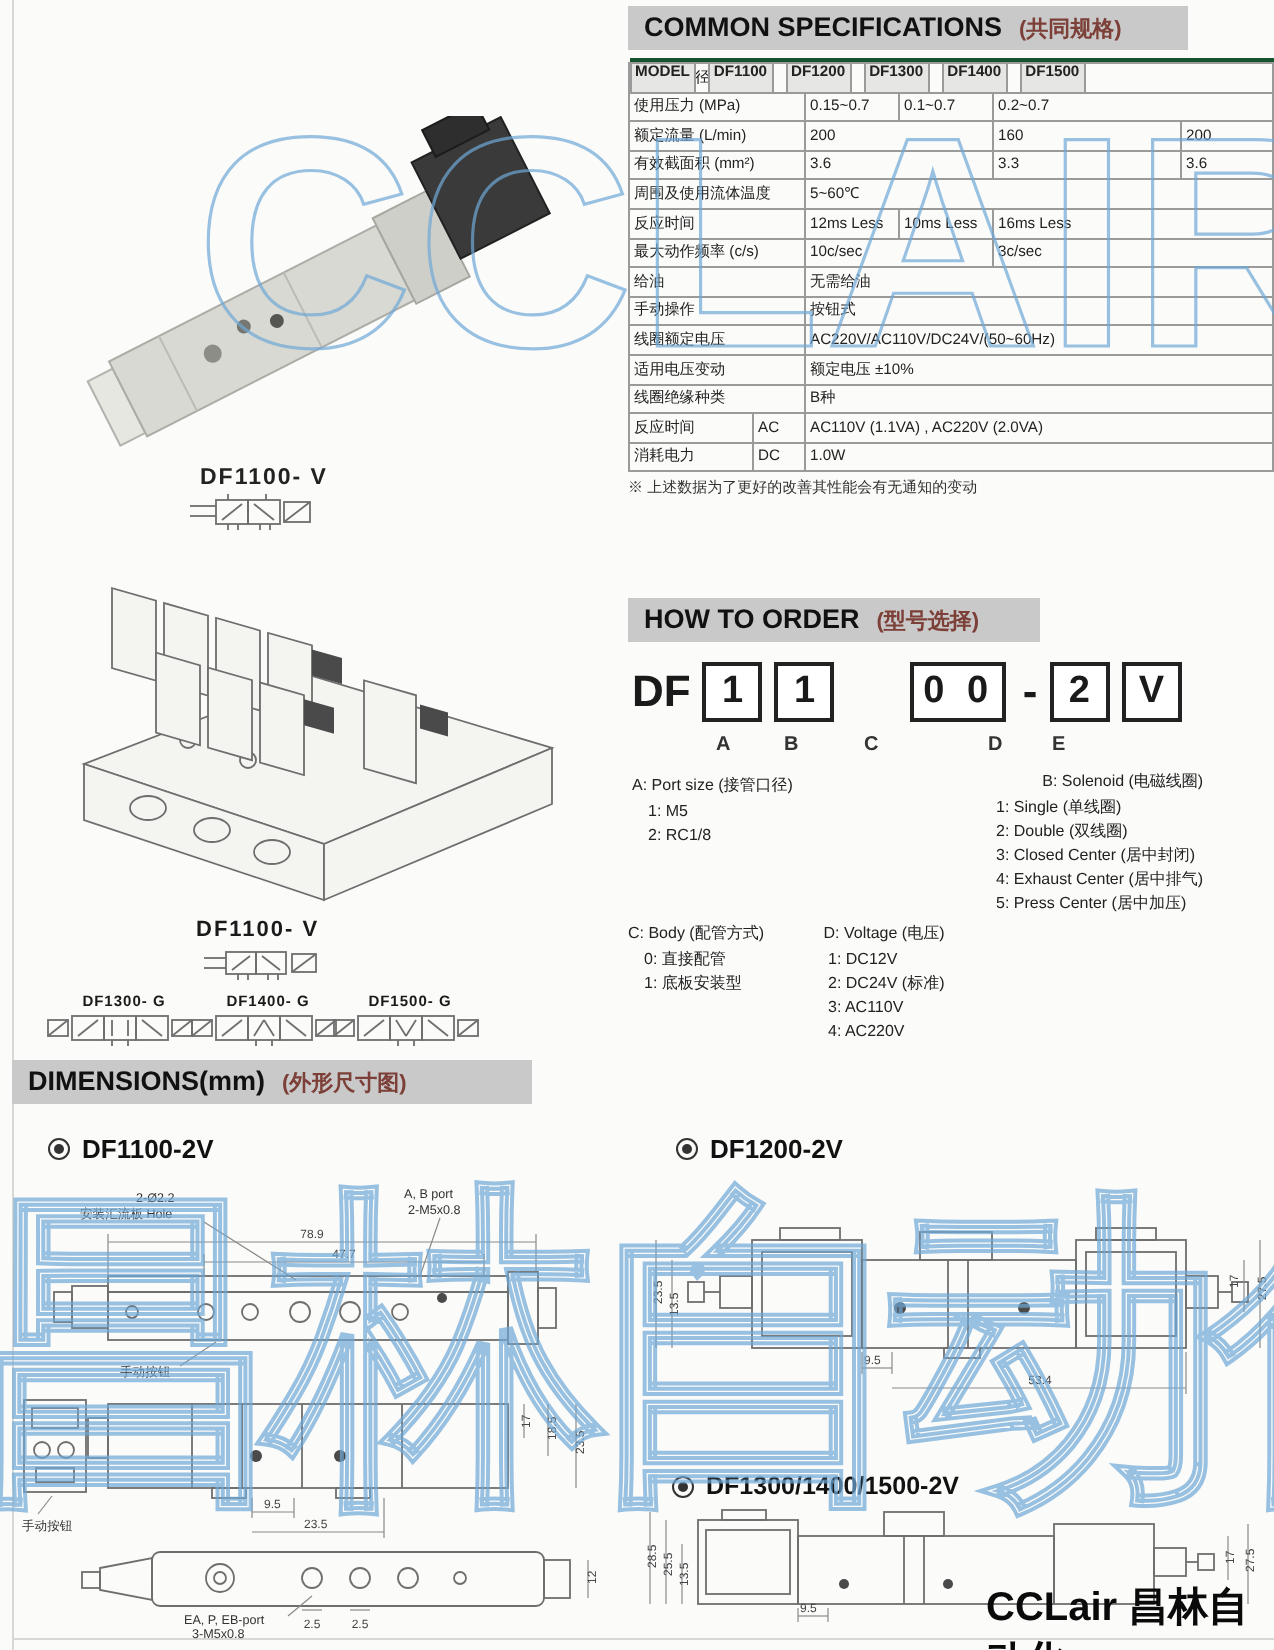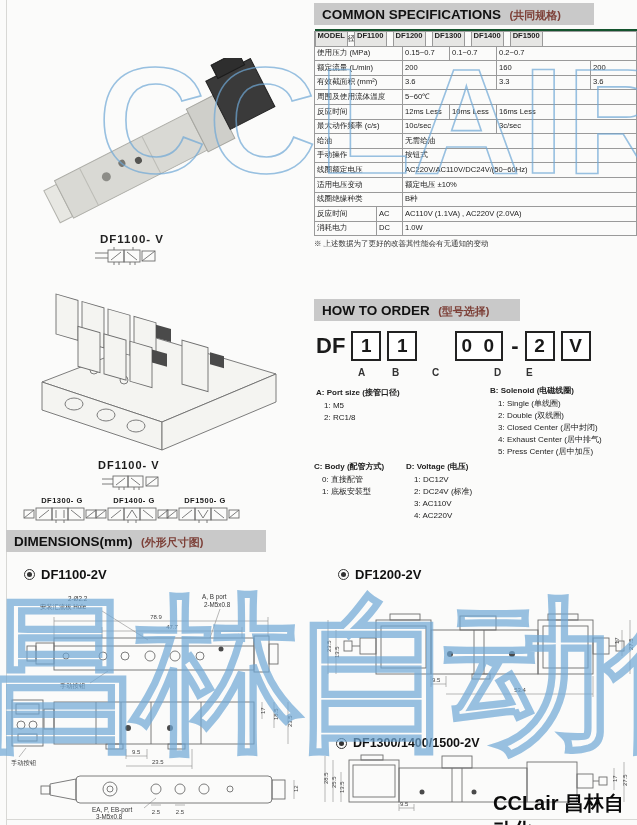--- a/index.html
+++ b/index.html
@@ -28,21 +28,21 @@
   .order .bar{display:inline-block;min-width:190px;}
   .code{position:absolute;left:2px;top:32px;display:flex;align-items:center;font-weight:bold;}
   .code .prefix{font-size:22px;margin-right:6px;}
   .code .box{border:2px solid #222;min-width:22px;height:26px;font-size:19px;display:flex;
              align-items:center;justify-content:center;padding:0 2px;margin-right:6px;background:#fff;}
   .code .wide{min-width:40px;letter-spacing:3px;margin-left:32px;}
   .code .dash{font-size:22px;margin:0 6px 0 2px;}
   .letters{position:absolute;left:0;top:68px;height:12px;width:100%;font-size:10px;font-weight:bold;color:#333;}
   .letters span{position:absolute;top:0;}
   .grp{position:absolute;font-size:8px;line-height:1.5;color:#222;}
-  .grp .gt{font-weight:bold;margin-bottom:1px;}
+  .grp .gt{font-weight:normal;margin-bottom:1px;text-align:right;}
   .grp .gi{padding-left:8px;}
 
   
   .photo{position:absolute;left:18px;top:58px;width:280px;height:175px;z-index:1;}
   .photo-cap{position:absolute;left:100px;top:233px;font-size:11.5px;font-weight:bold;letter-spacing:1px;color:#222;z-index:1;}
   .photo-sym{position:absolute;left:92px;top:247px;z-index:1;}
   .manifold{position:absolute;left:14px;top:270px;width:292px;height:185px;z-index:1;}
   .manifold-cap{position:absolute;left:98px;top:459px;font-size:11px;font-weight:bold;letter-spacing:1px;z-index:1;}
   .manifold-sym{position:absolute;left:100px;top:474px;z-index:1;}
   .symrow{position:absolute;top:496px;width:80px;z-index:1;text-align:center;}

